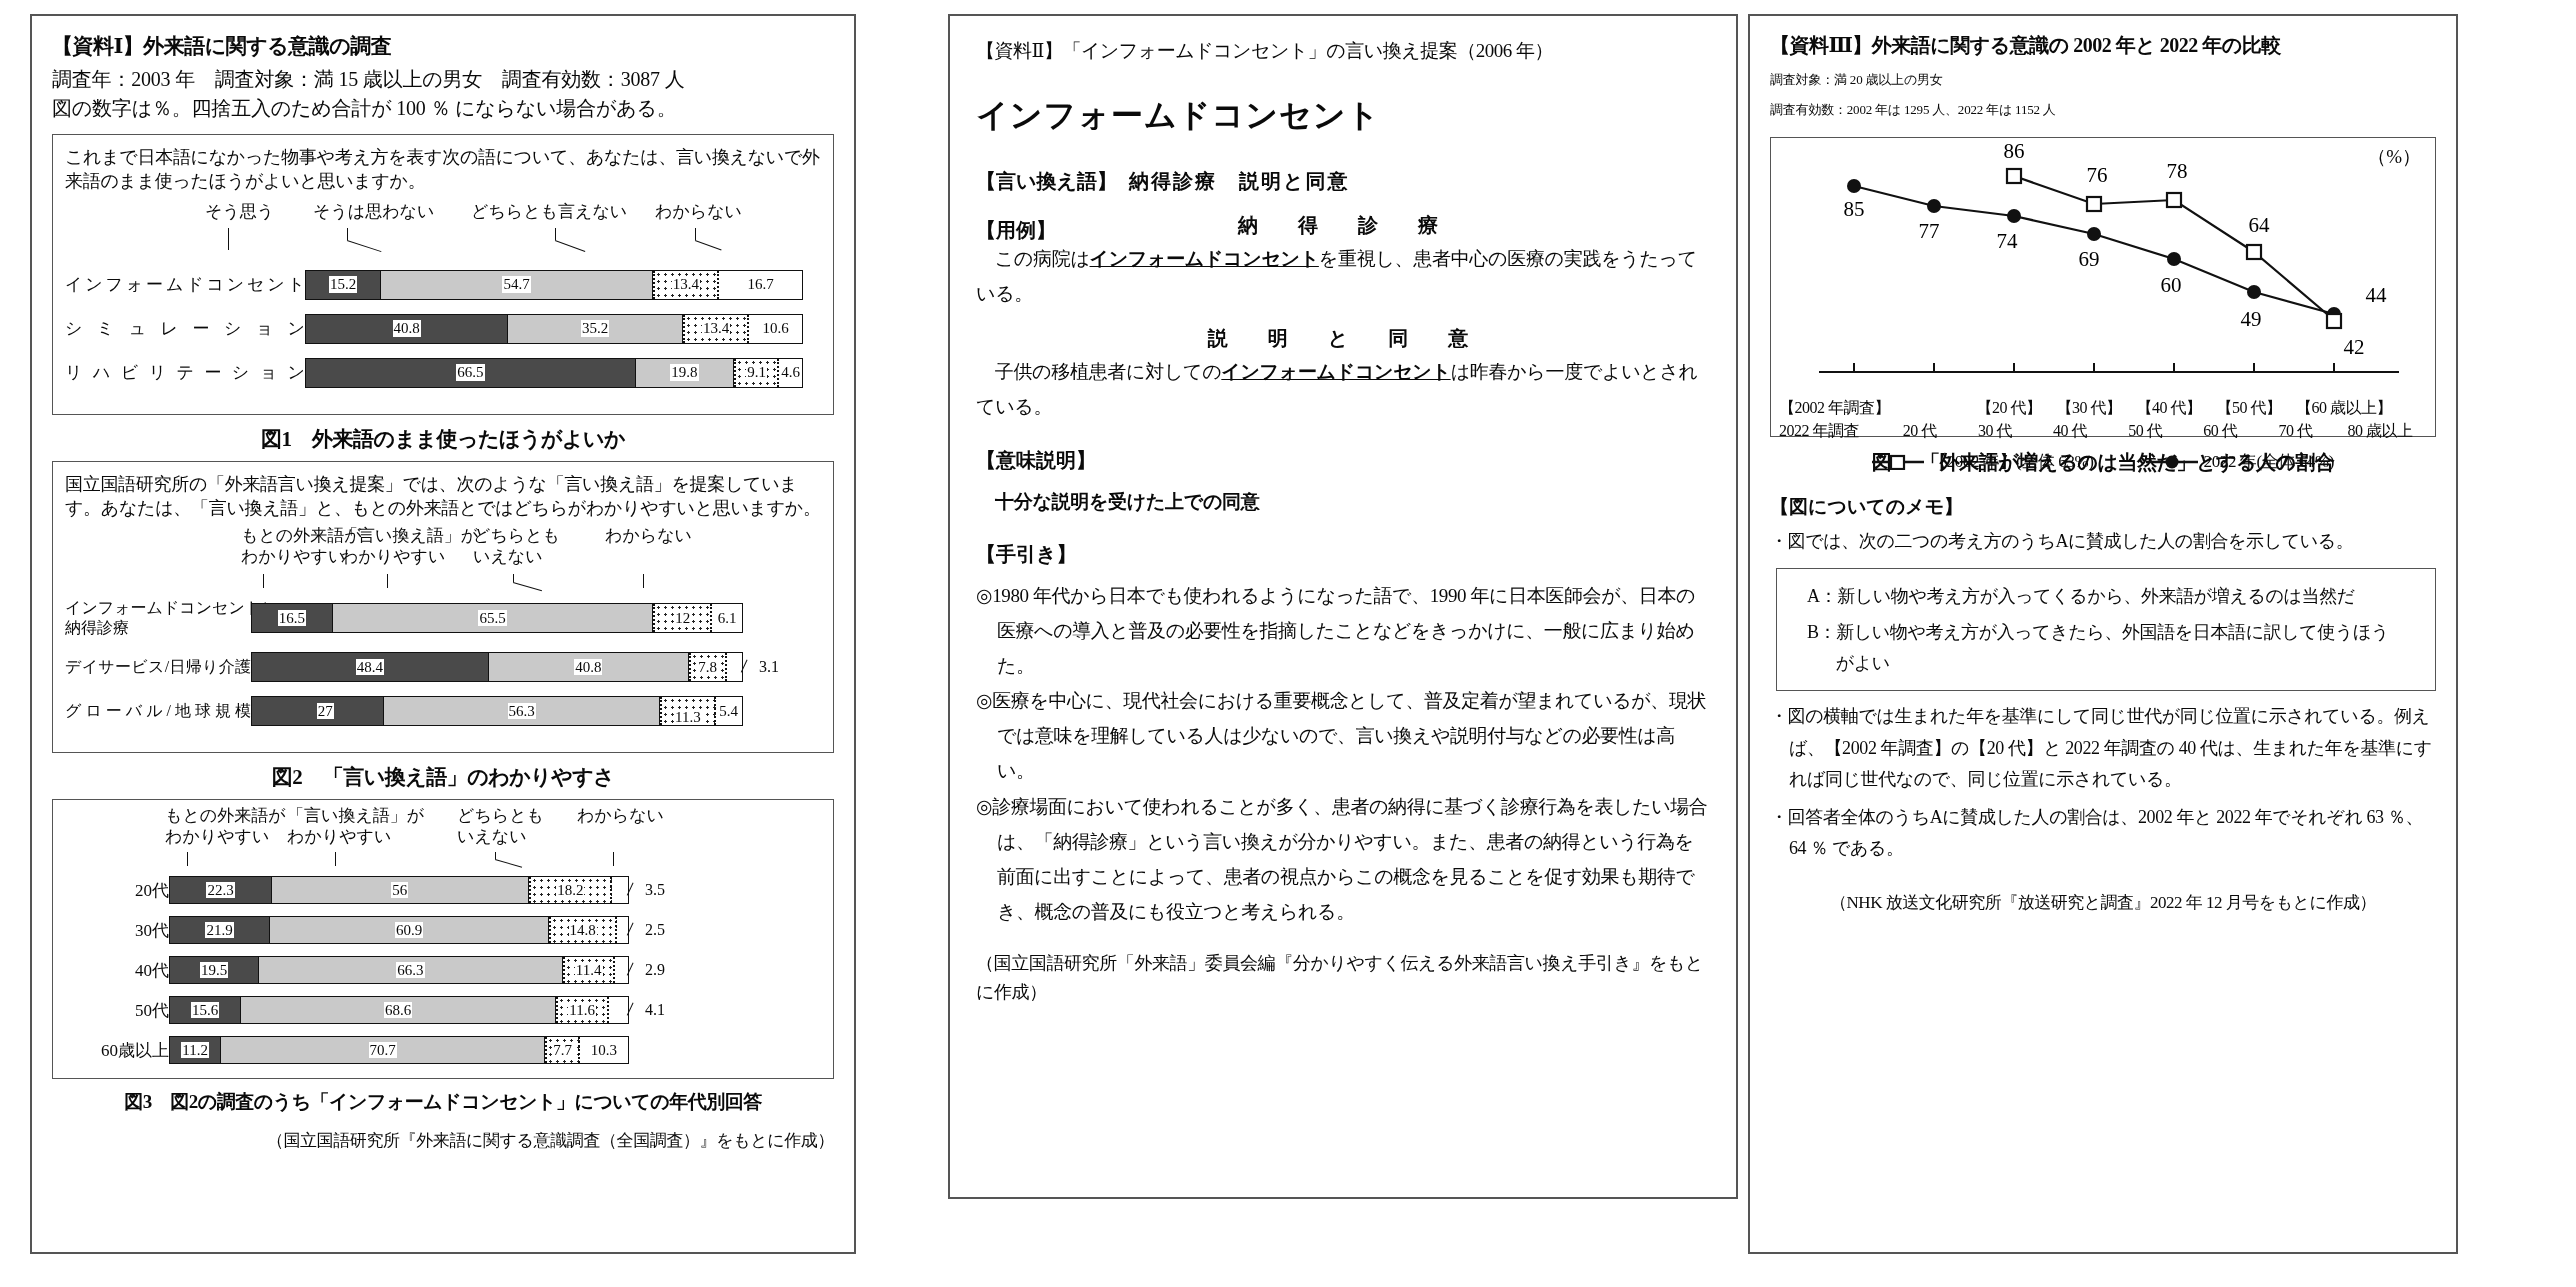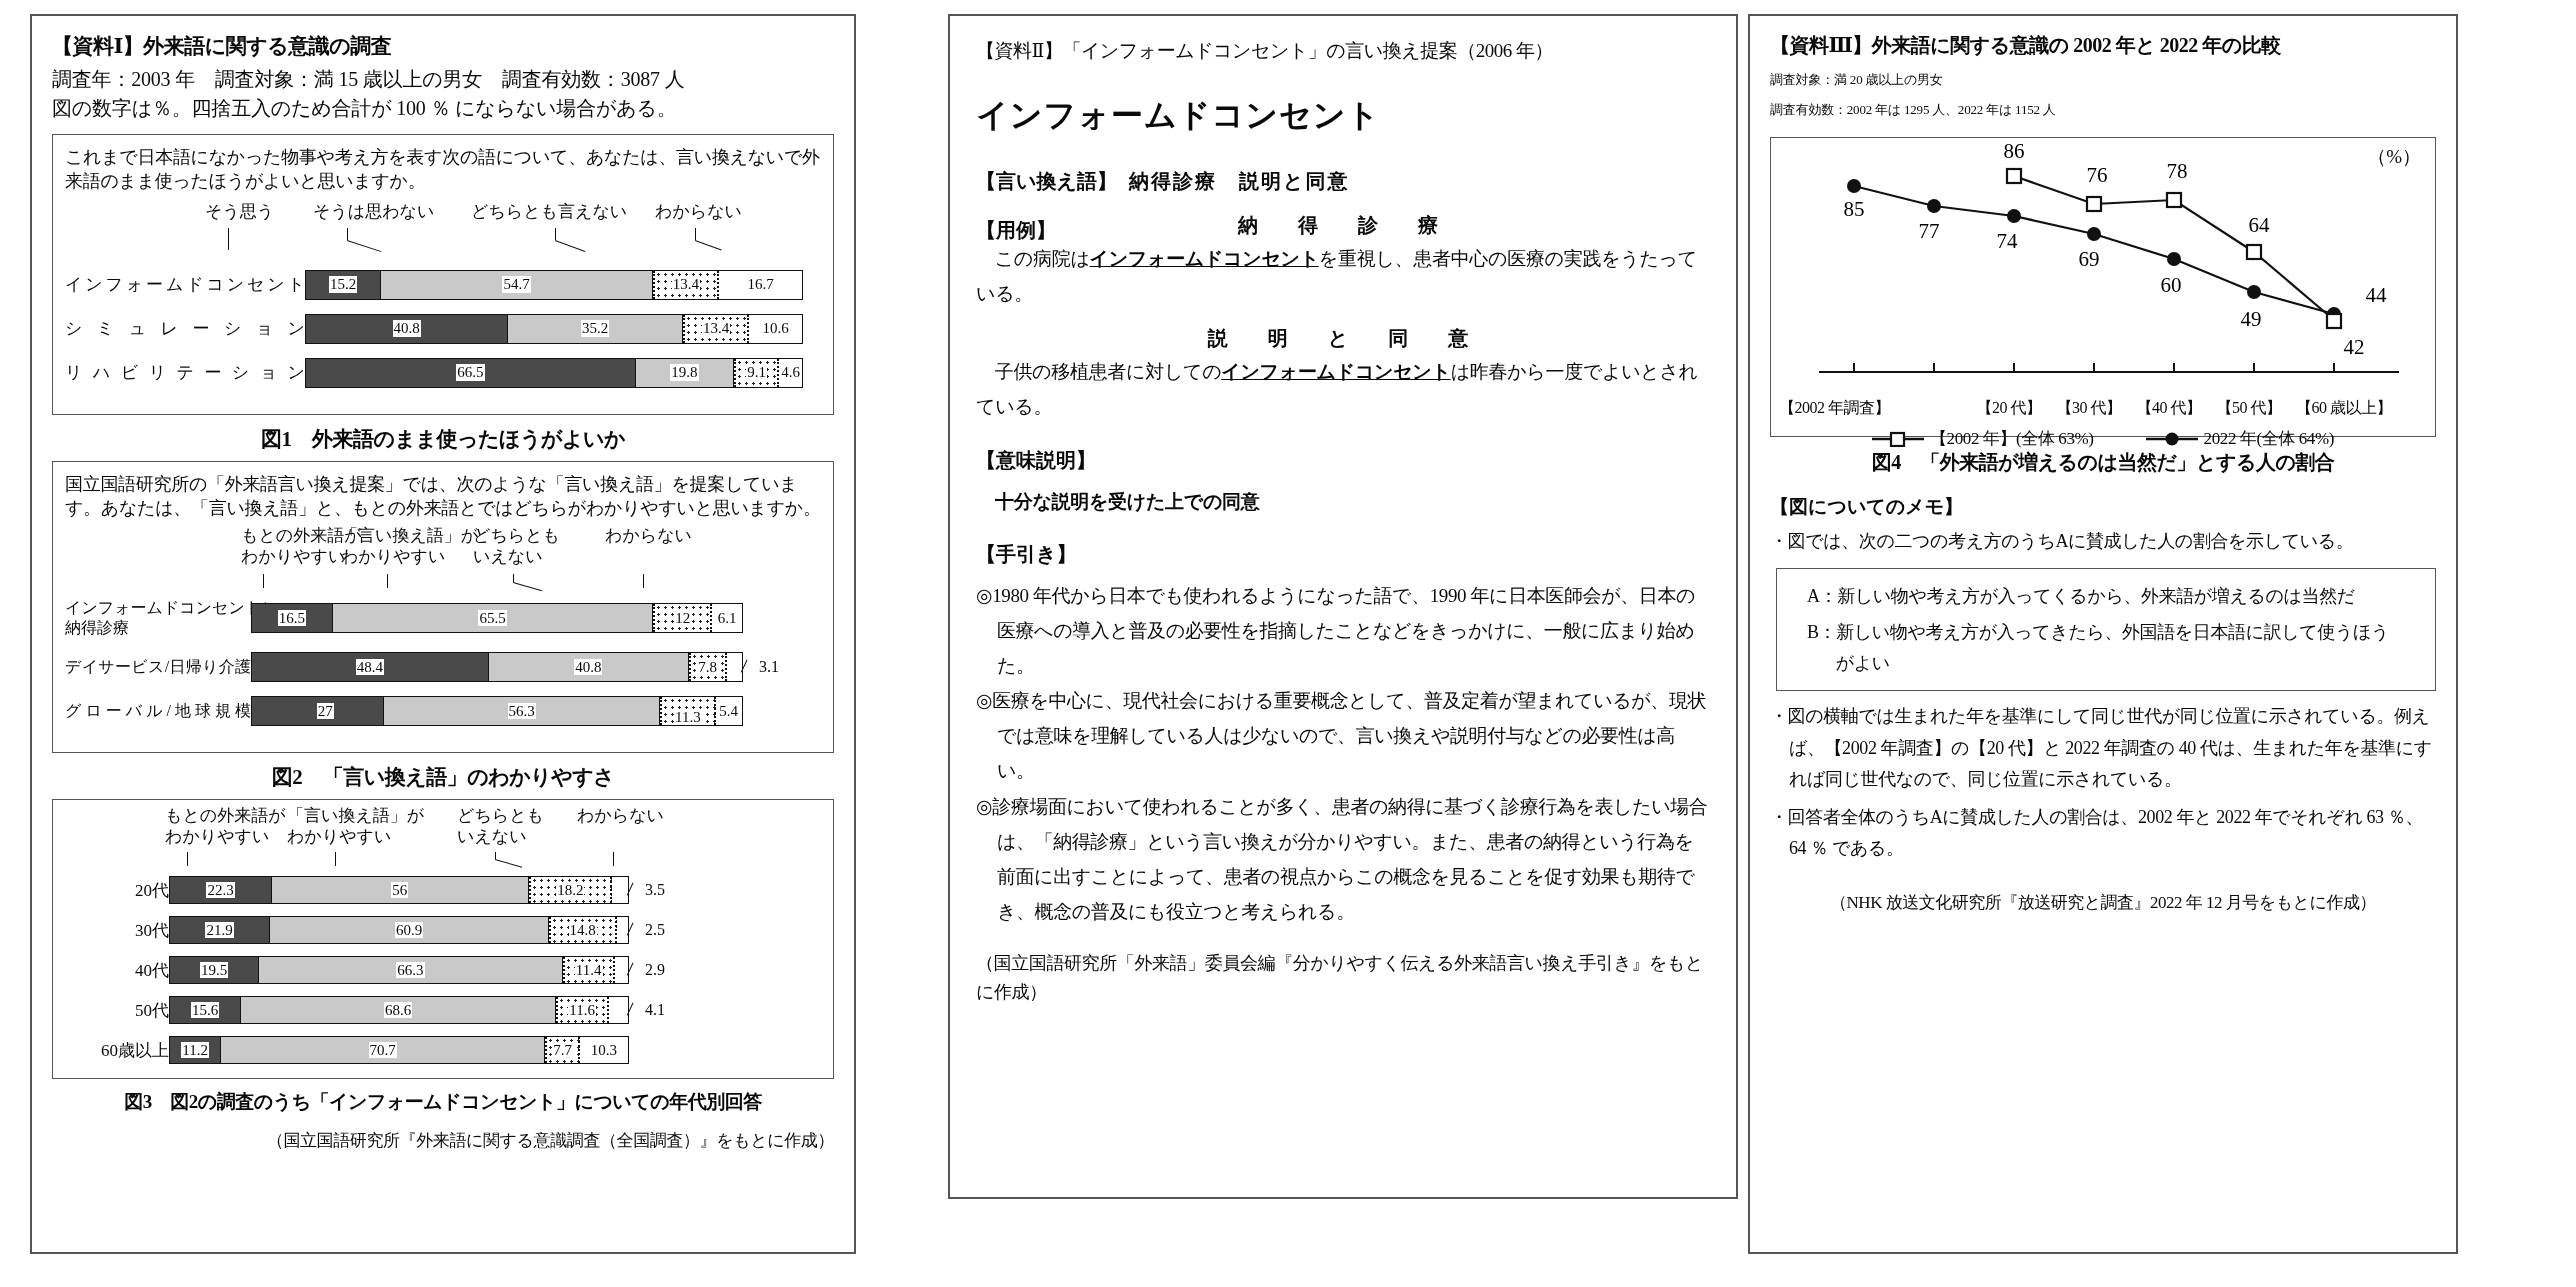--- a/index.html
+++ b/index.html
@@ -450,20 +450,30 @@
 
       <div class="xlabels">
         <div class="xrow">
           <span style="width:190px;">【2002 年調査】</span>
           <span style="width:80px;text-align:center;">【20 代】</span>
           <span style="width:80px;text-align:center;">【30 代】</span>
           <span style="width:80px;text-align:center;">【40 代】</span>
           <span style="width:80px;text-align:center;">【50 代】</span>
           <span style="width:110px;text-align:center;">【60 歳以上】</span>
         </div>
+        <div class="xrow">
+          <span style="width:110px;">2022 年調査</span>
+          <span style="width:80px;text-align:center;">20 代</span>
+          <span style="width:80px;text-align:center;">30 代</span>
+          <span style="width:80px;text-align:center;">40 代</span>
+          <span style="width:80px;text-align:center;">50 代</span>
+          <span style="width:80px;text-align:center;">60 代</span>
+          <span style="width:80px;text-align:center;">70 代</span>
+          <span style="width:100px;text-align:center;">80 歳以上</span>
+        </div>
       </div>
 
       <div class="legendrow">
         <div class="legitem">
           <svg width="52" height="16">
             <line x1="0" y1="8" x2="52" y2="8" stroke="#111" stroke-width="2.4"></line>
             <rect x="19" y="2" width="13" height="13" fill="#fff" stroke="#111" stroke-width="2.2"></rect>
           </svg>
           <span>【2002 年】(全体 63%)</span>
         </div>

